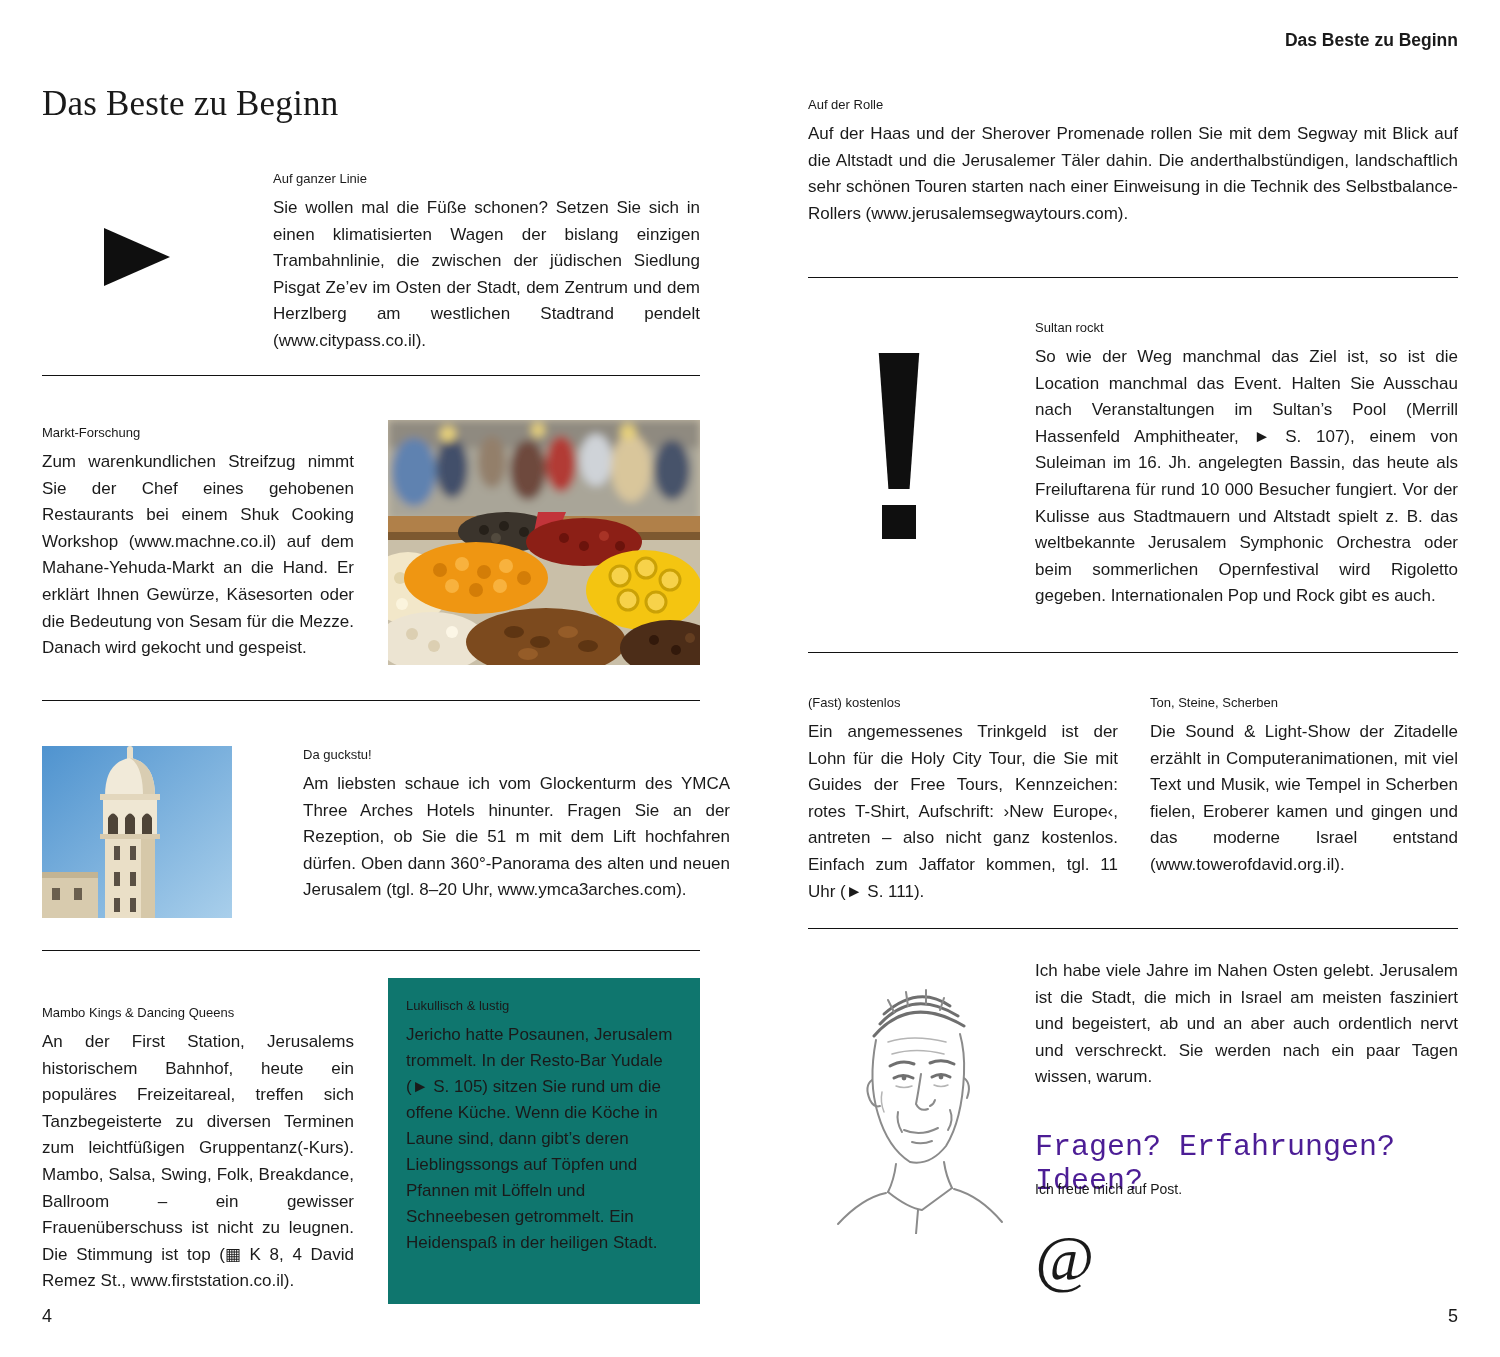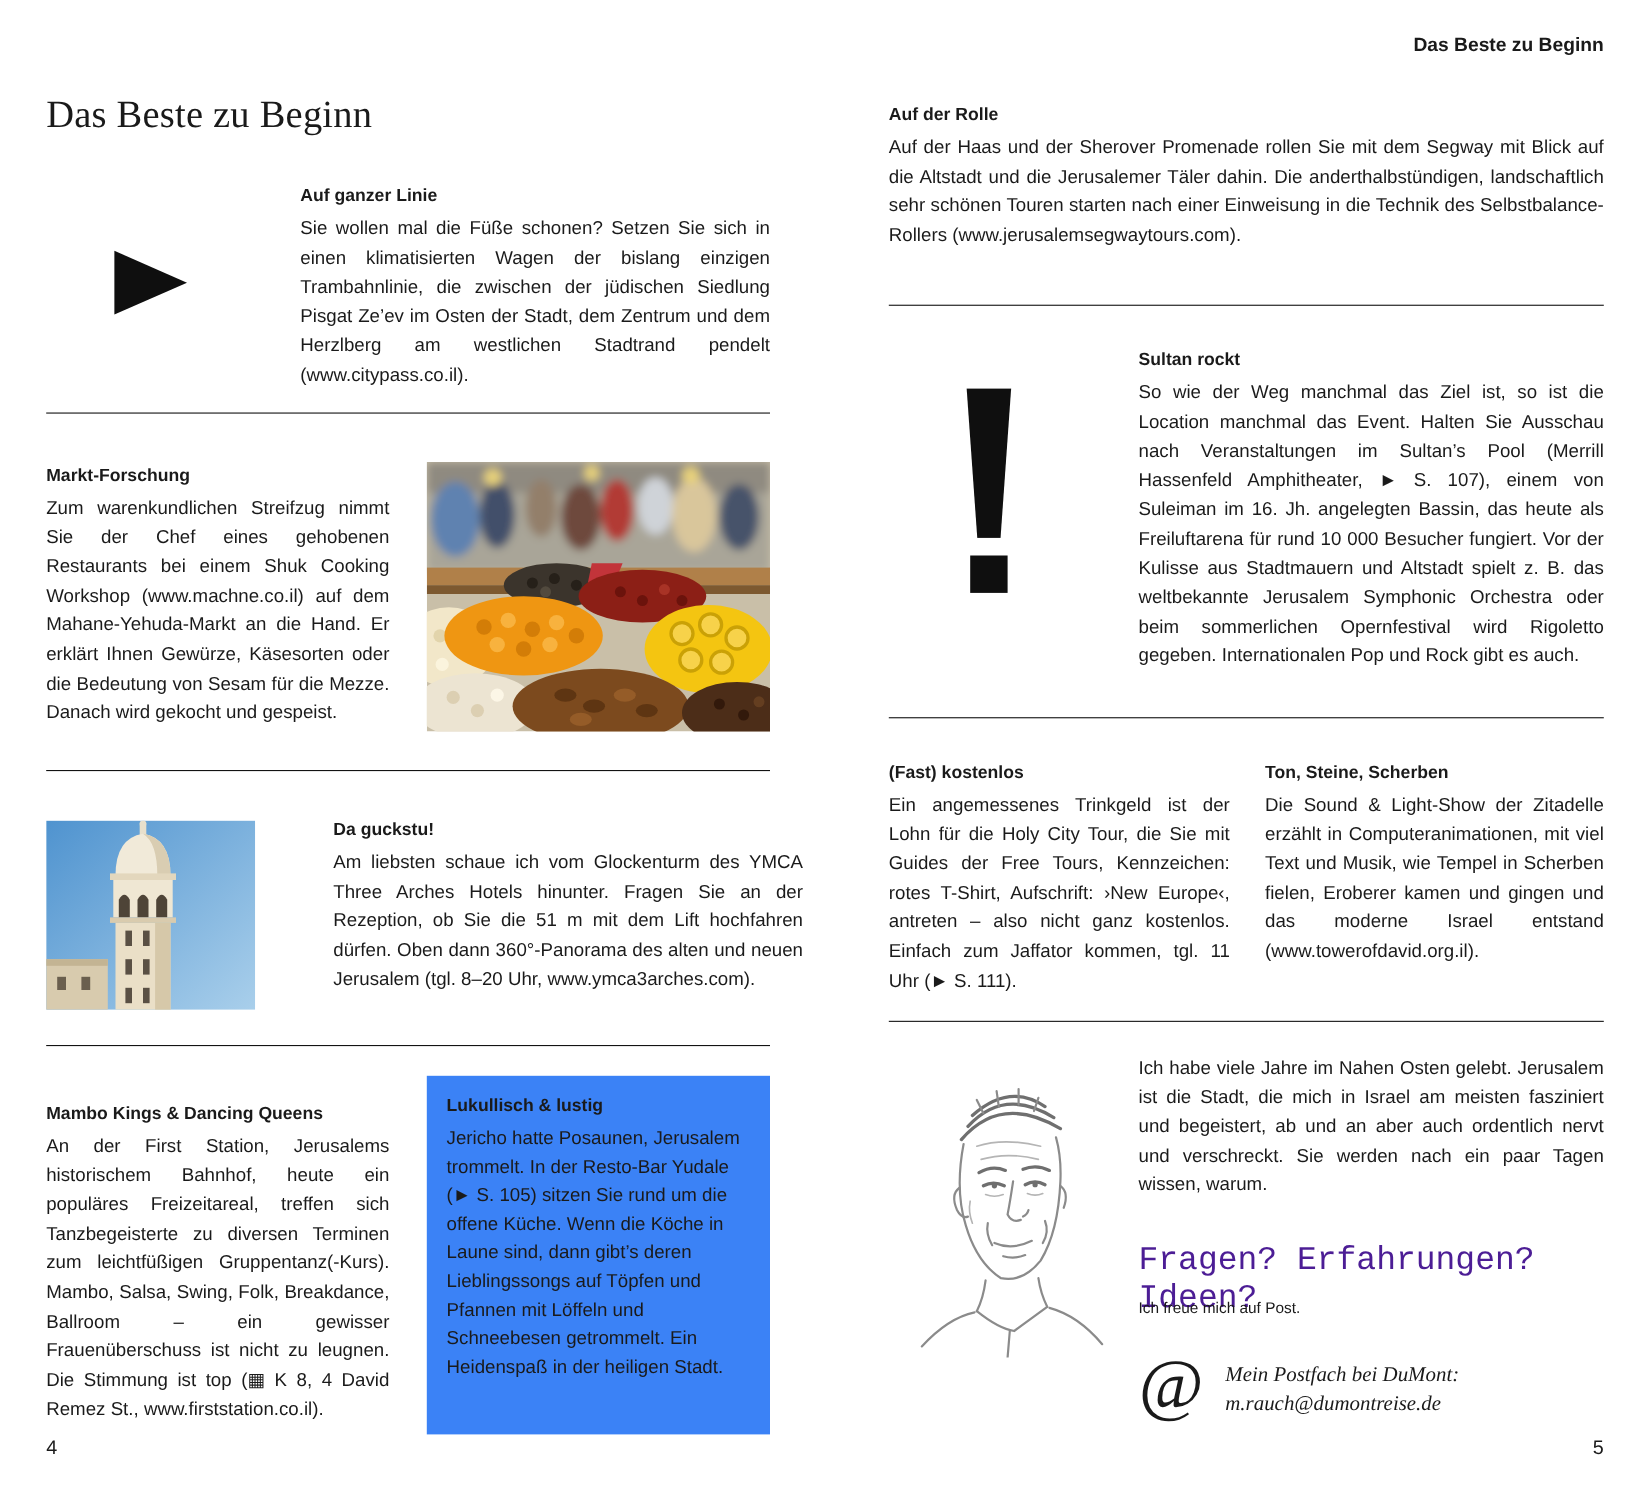--- a/index.html
+++ b/index.html
@@ -8,37 +8,37 @@
     position:relative;
     width:1500px; height:1357px;
     font-family:"Liberation Sans", sans-serif;
     color:#1a1a1a;
     overflow:hidden;
   }
   .abs { position:absolute; }
   .serif { font-family:"Liberation Serif", serif; }
   .page-title { font-size:35px; font-weight:500; letter-spacing:.2px; }
   .running-header { font-size:17.5px; font-weight:bold; text-align:right; }
-  .sec-h { font-size:16px; font-weight:bold; line-height:26px; margin-bottom:3px; }
+  .sec-h { font-size:13px; font-weight:normal; line-height:26px; margin-bottom:3px; }
   .body-text { font-size:17px; line-height:26.6px; text-align:justify; }
   .body-text.ragged { text-align:left; }
   .rule { position:absolute; border-top:1.7px solid #121212; height:0; }
   .pagenum { font-size:18px; }
   .tri-icon {
     width:0; height:0;
     border-left:66px solid #0f0f0f;
     border-top:29px solid transparent;
     border-bottom:29px solid transparent;
   }
   .excl-bar {
     width:46px; height:136px; background:#0f0f0f;
     clip-path: polygon(6% 0, 94% 0, 73% 100%, 27% 100%);
   }
   .excl-dot { width:34px; height:34px; background:#0f0f0f; margin:16px 0 0 6px; }
-  .tip-box { background:#3b82f6; padding:15px 18px 18px 18px; }
+  .tip-box { background:#0f766e; padding:15px 18px 18px 18px; }
   .cta-heading { font-family:Liberation Mono, monospace; font-size:30px; color:#4c1d95; }
   .cta-sub { font-size:14px; line-height:26px; }
   .contact { display:flex; align-items:flex-start; }
   .at-glyph { font-family:"Liberation Serif", serif; font-style:italic; font-size:64px; line-height:58px; }
   .contact-lines { margin-left:20px; padding-top:6px; font-family:"Liberation Serif", serif; font-style:italic; font-size:19px; line-height:27px; }
   svg { display:block; }
 </style>
 </head>
 <body>
 
@@ -270,21 +270,17 @@
           <path d="M74,92 Q98,85 126,92"></path>
       </g>
     </svg>
     <div style="margin-left:227px; width:423px;">
       <div class="body-text">Ich habe viele Jahre im Nahen Osten gelebt. Jerusalem ist die Stadt, die mich in Israel am meisten fasziniert und begeistert, ab und an aber auch ordentlich nervt und verschreckt. Sie werden nach ein paar Tagen wissen, warum.</div>
     </div>
     <div class="abs cta-heading" style="left:227px; top:172px;">Fragen? Erfahrungen? Ideen?</div>
     <div class="abs cta-sub" style="left:227px; top:218px;">Ich freue mich auf Post.</div>
     <div class="abs contact" style="left:227px; top:272px;">
       <div class="at-glyph">@</div>
-      <div class="contact-lines">
-        <div>Mein Postfach bei DuMont:</div>
-        <div>m.rauch@dumontreise.de</div>
-      </div>
     </div>
   </div>
 
   <div class="abs pagenum" style="right:0; top:1306px;">5</div>
 </div>
 
 </body></html>

